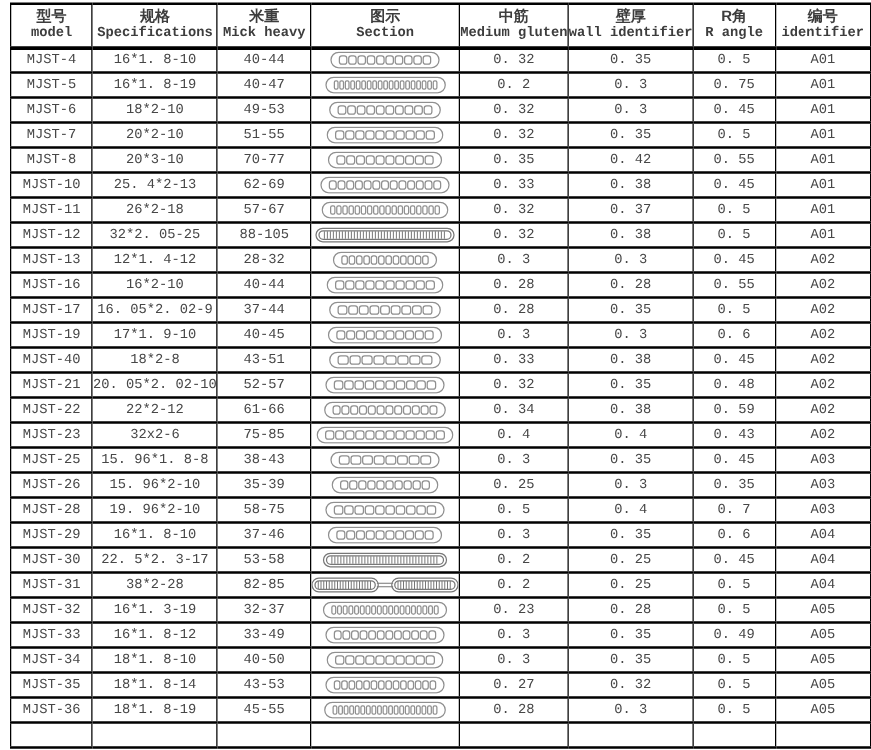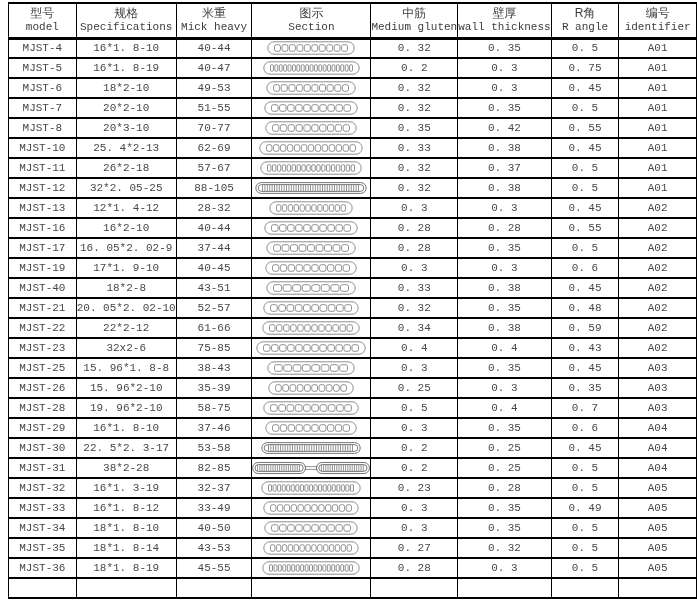--- a/index.html
+++ b/index.html
@@ -28,21 +28,21 @@
     border-bottom: 2px solid #000;
     padding: 0;
     text-align: center;
     vertical-align: middle;
     overflow: hidden;
     white-space: nowrap;
   }
   table.spec-table th {
     height: 35px;
     border-bottom: 3px solid #000;
-    font-weight: normal;
+    font-weight: bold;
     text-align: center;
   }
   table.spec-table td { height: 20px; font-size: 11px; }
   .zh {
     font-size: 12px;
     color: #3d3d3d;
     line-height: 15px;
     font-family: "Liberation Sans", "DejaVu Sans", sans-serif;
   }
   .en { font-size: 11px; color: #3d3d3d; line-height: 13px; }
@@ -88,21 +88,21 @@
         <th>
           <div class="zh">图示</div>
           <div class="en">Section</div>
         </th>
         <th>
           <div class="zh">中筋</div>
           <div class="en">Medium gluten</div>
         </th>
         <th>
           <div class="zh">壁厚</div>
-          <div class="en">wall thickness</div>
+          <div class="en">wall identifier</div>
         </th>
         <th>
           <div class="zh">R角</div>
           <div class="en">R angle</div>
         </th>
         <th>
           <div class="zh">编号</div>
           <div class="en">identifier</div>
         </th>
       </tr>

